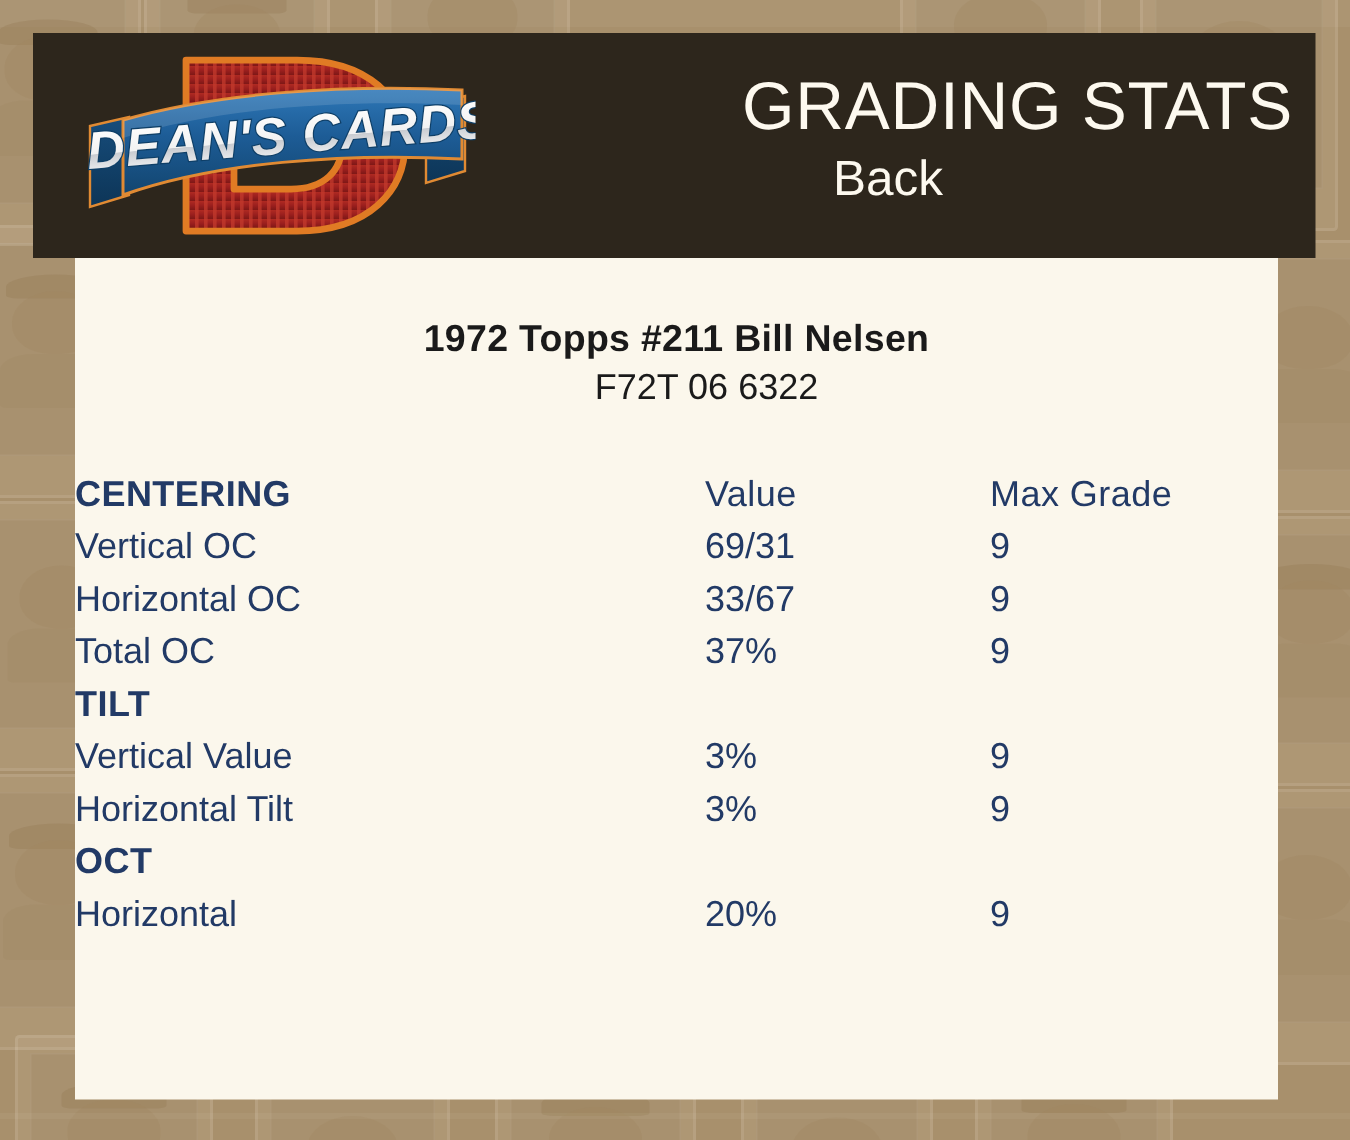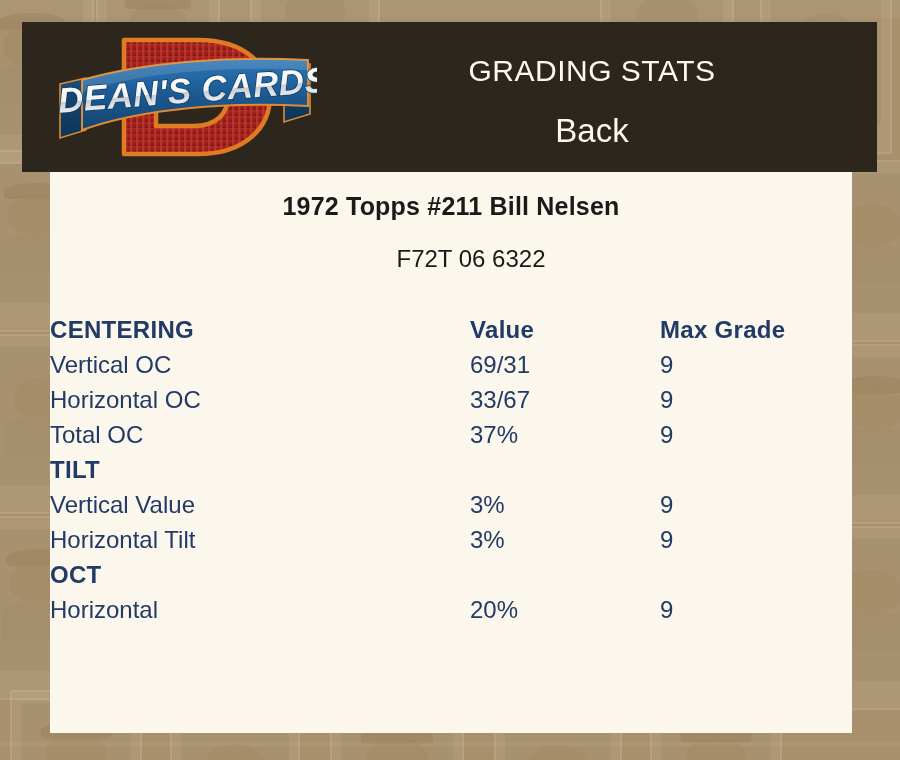--- a/index.html
+++ b/index.html
@@ -81,47 +81,48 @@
   }
   #header-titles {
     position: absolute;
     left: 300px;
     top: 22px;
     width: 540px;
     text-align: center;
     color: #fdf9ef;
   }
   #header-title {
-    font-size: 30px;
+    font-size: 45px;
     line-height: 54px;
     letter-spacing: 0.5px;
     font-weight: 400;
+    text-align: right;
   }
   #header-subtitle {
     font-size: 33px;
     line-height: 42px;
     font-weight: 400;
-    margin-top: 12px;
+    margin-top: 0;
   }
 
   
   #content-panel {
     position: absolute;
     left: 50px;
     top: 172px;
     width: 802px;
     height: 561px;
     background: #fbf7ec;
     z-index: 4;
   }
 
   #card-title {
     position: absolute;
     left: 0; right: 0;
-    top: 20px;
+    top: 40px;
     text-align: center;
     font-size: 25px;
     font-weight: bold;
     color: #1a1a1a;
     letter-spacing: 0.2px;
   }
   #card-serial {
     position: absolute;
     left: 0; right: 0;
     top: 73px;
@@ -150,21 +151,21 @@
   .col-label { width: 420px; }
   .col-value { width: 190px; text-align: center; }
   .col-grade { width: 192px; text-align: center; }
 
   td.hdr-label {
     font-weight: bold;
     padding-left: 102px;
     letter-spacing: 0.3px;
   }
   td.hdr-value, td.hdr-grade {
-    font-weight: bold;
+    font-weight: normal;
     letter-spacing: 0.3px;
   }
   td.sec-label {
     font-weight: bold;
     padding-left: 102px;
     letter-spacing: 0.3px;
   }
   td.row-label {
     font-weight: 400;
     padding-left: 152px;

